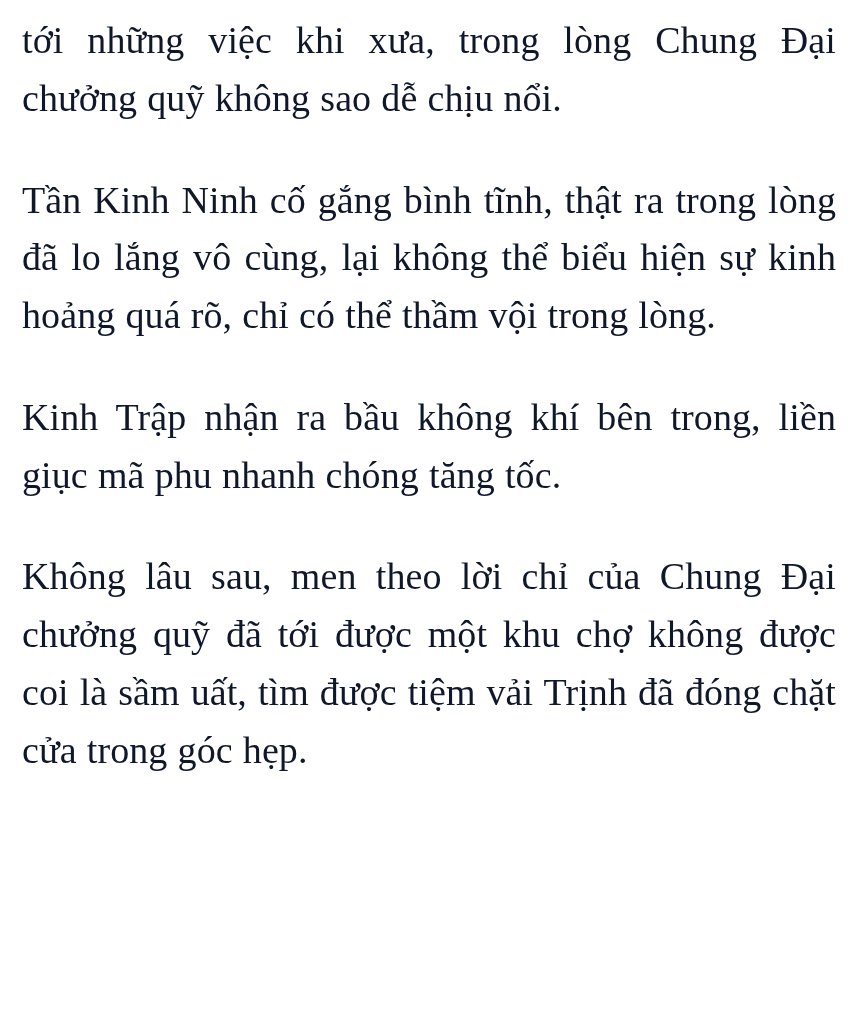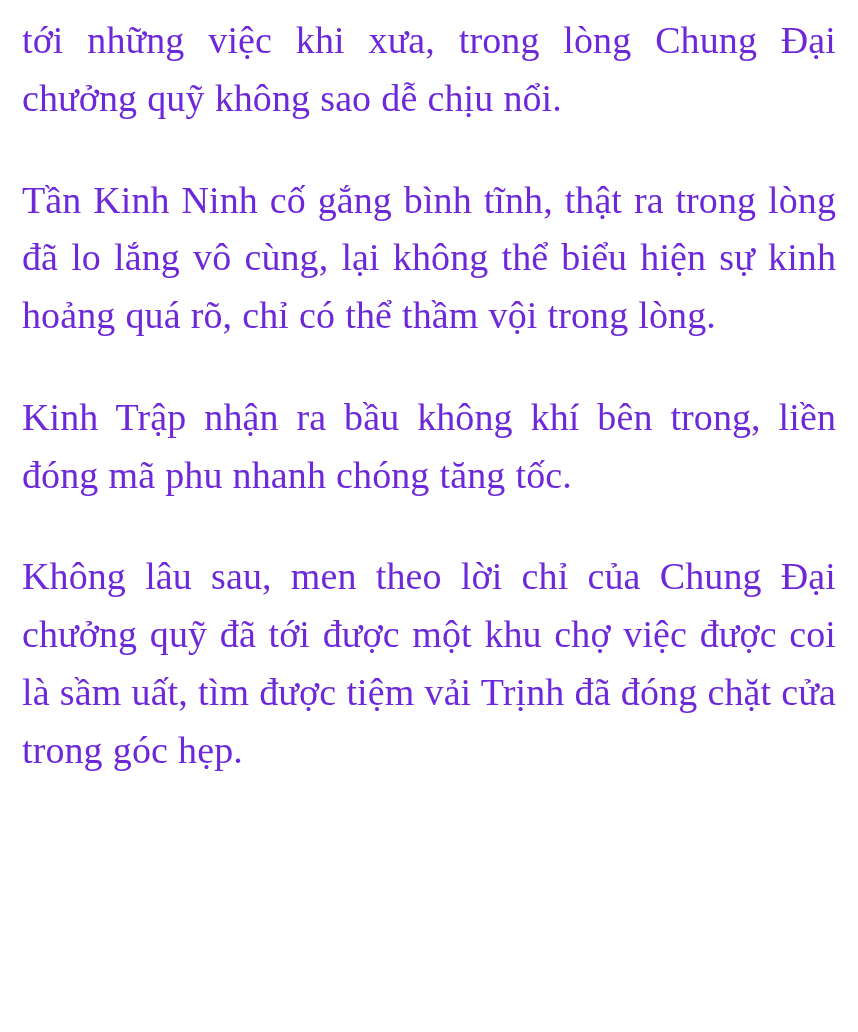--- a/index.html
+++ b/index.html
@@ -16,31 +16,31 @@
     box-sizing: border-box;
     width: 858px;
     min-height: 1032px;
     padding: 12px 22px 20px 22px;
     background: #ffffff;
   }
   .para {
     margin: 0 0 44px 0;
     font-size: 38px;
     line-height: 1.52;
-    color: #6d28d9;
+    color: #0f172a;
     text-align: justify;
     text-justify: inter-word;
     letter-spacing: 0.1px;
     word-spacing: 0.5px;
   }
   .para:last-child {
     margin-bottom: 0;
   }
 </style>
 </head>
 <body>
 
 <div class="reader">
   <p class="para">tới những việc khi xưa, trong lòng Chung Đại chưởng quỹ không sao dễ chịu nổi.</p>
   <p class="para">Tần Kinh Ninh cố gắng bình tĩnh, thật ra trong lòng đã lo lắng vô cùng, lại không thể biểu hiện sự kinh hoảng quá rõ, chỉ có thể thầm vội trong lòng.</p>
-  <p class="para">Kinh Trập nhận ra bầu không khí bên trong, liền đóng mã phu nhanh chóng tăng tốc.</p>
-  <p class="para">Không lâu sau, men theo lời chỉ của Chung Đại chưởng quỹ đã tới được một khu chợ việc được coi là sầm uất, tìm được tiệm vải Trịnh đã đóng chặt cửa trong góc hẹp.</p>
+  <p class="para">Kinh Trập nhận ra bầu không khí bên trong, liền giục mã phu nhanh chóng tăng tốc.</p>
+  <p class="para">Không lâu sau, men theo lời chỉ của Chung Đại chưởng quỹ đã tới được một khu chợ không được coi là sầm uất, tìm được tiệm vải Trịnh đã đóng chặt cửa trong góc hẹp.</p>
 </div>
 
 </body></html>

